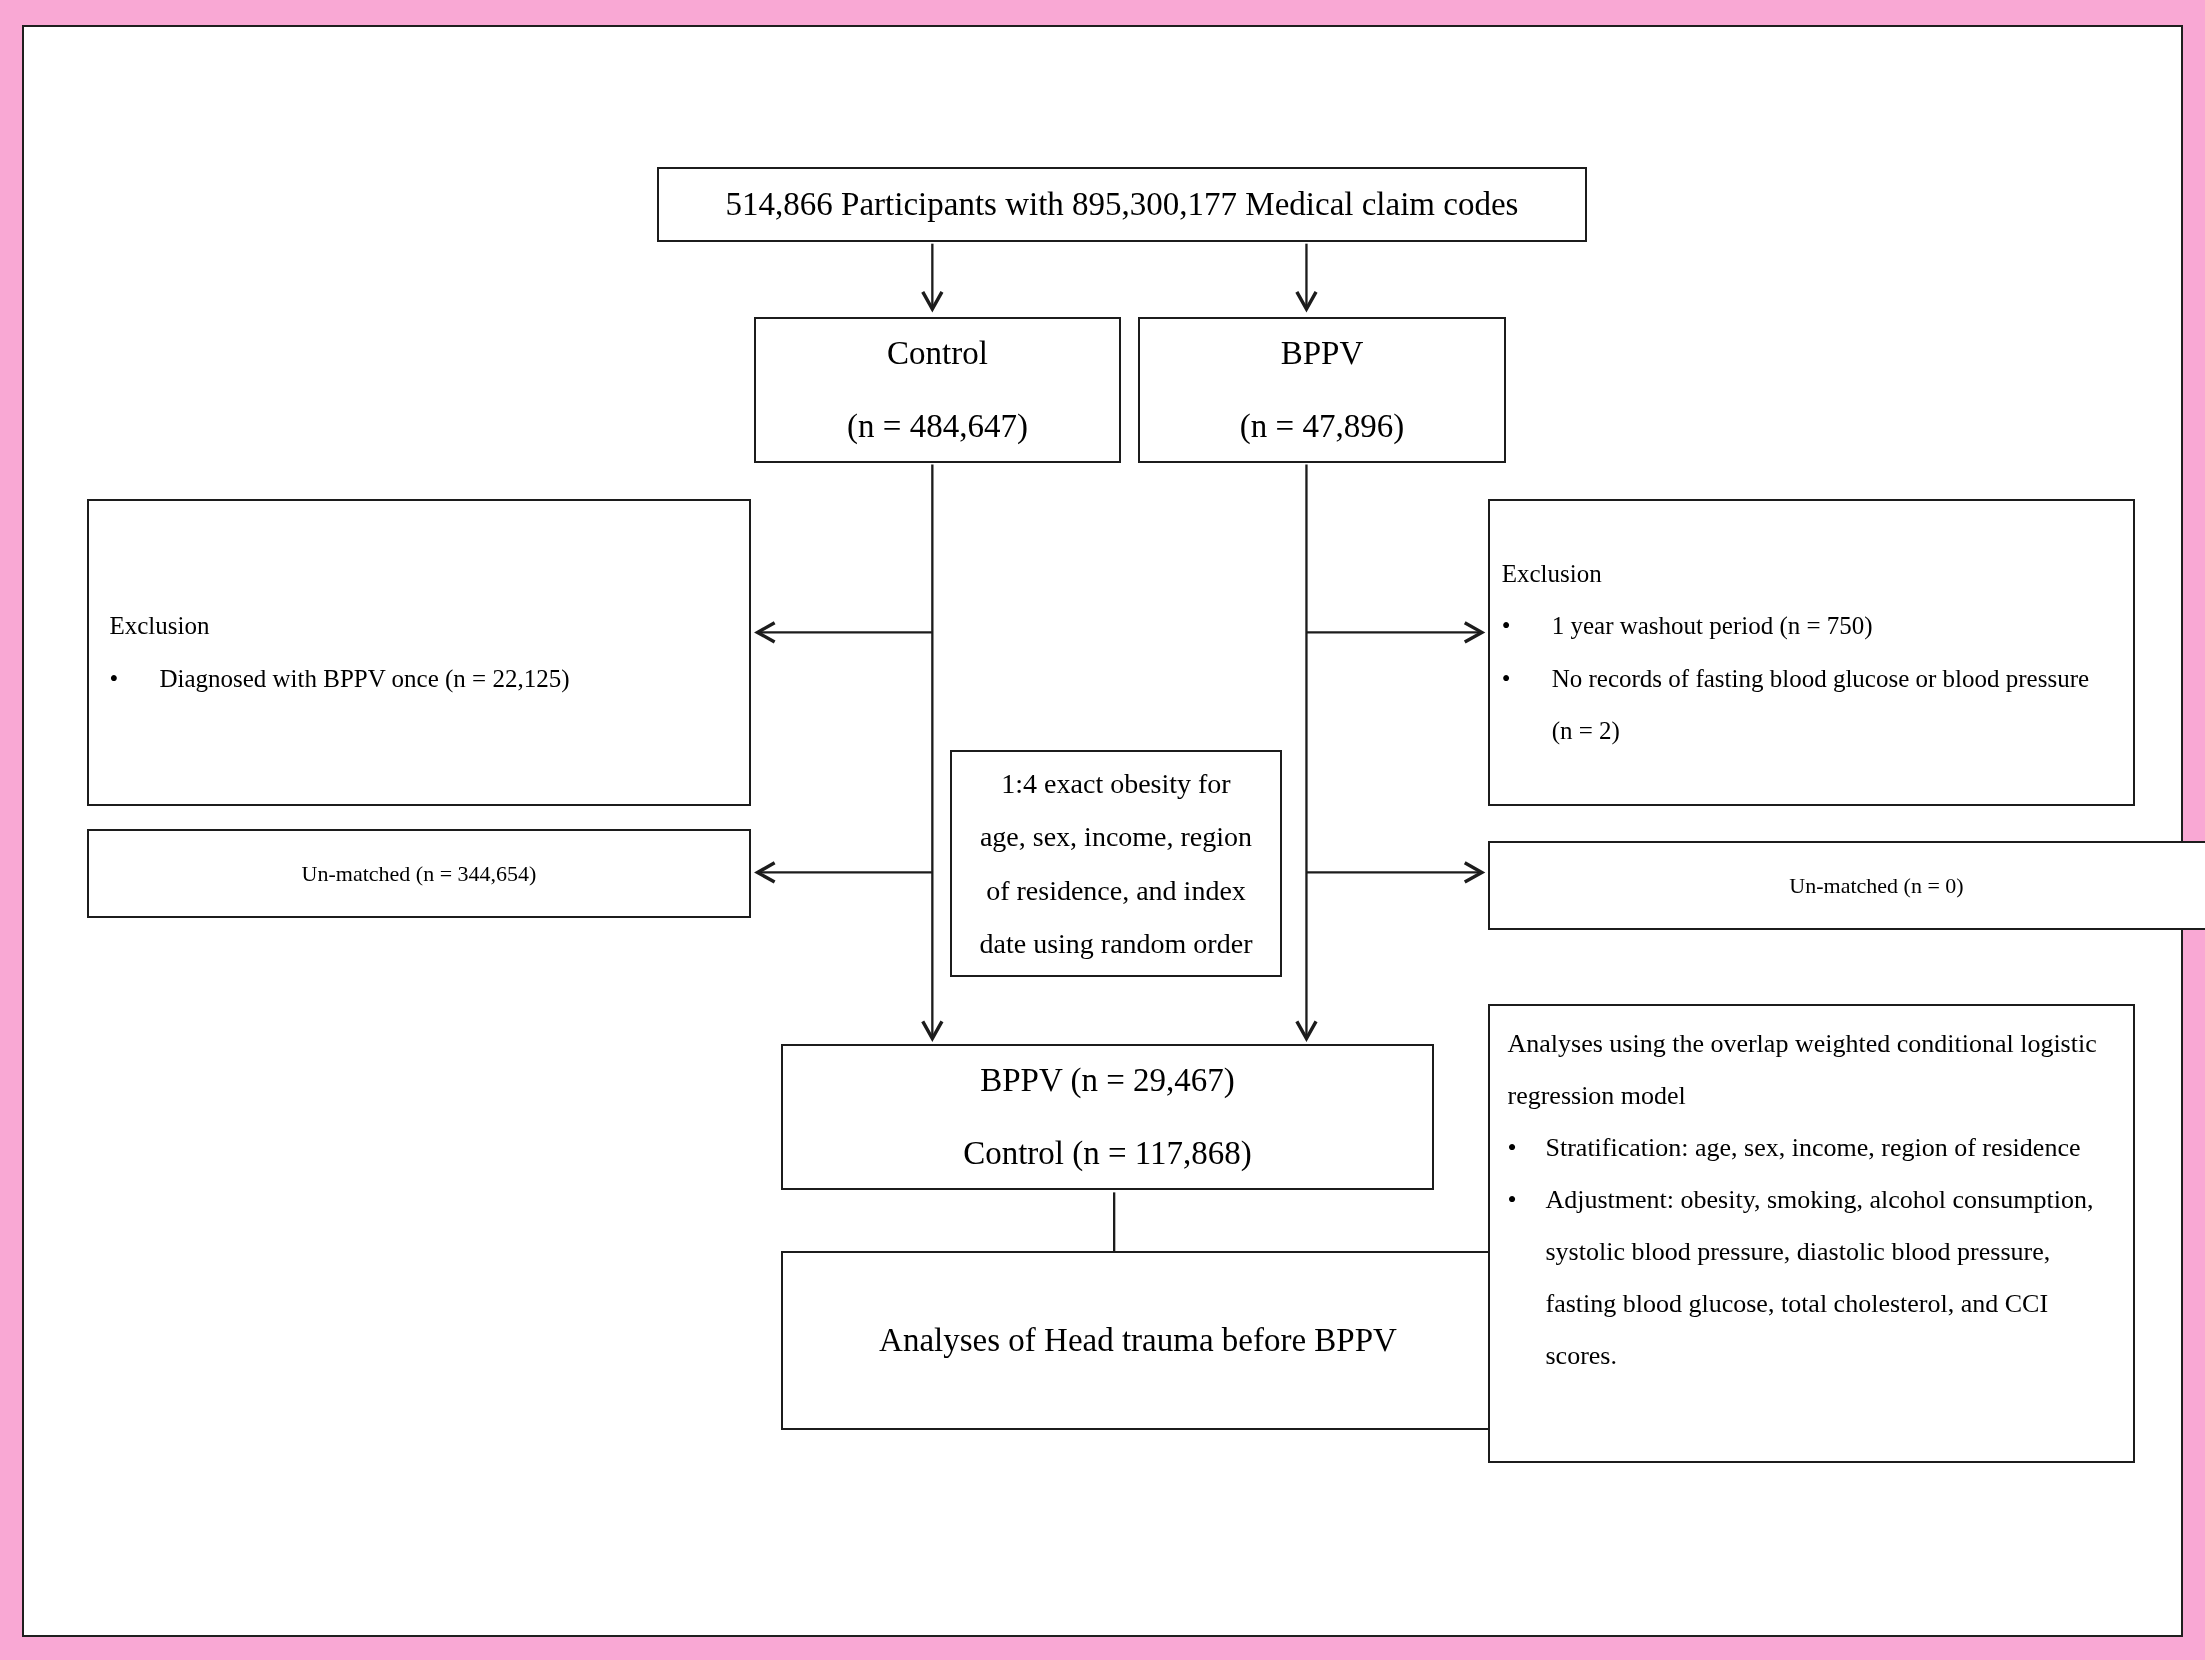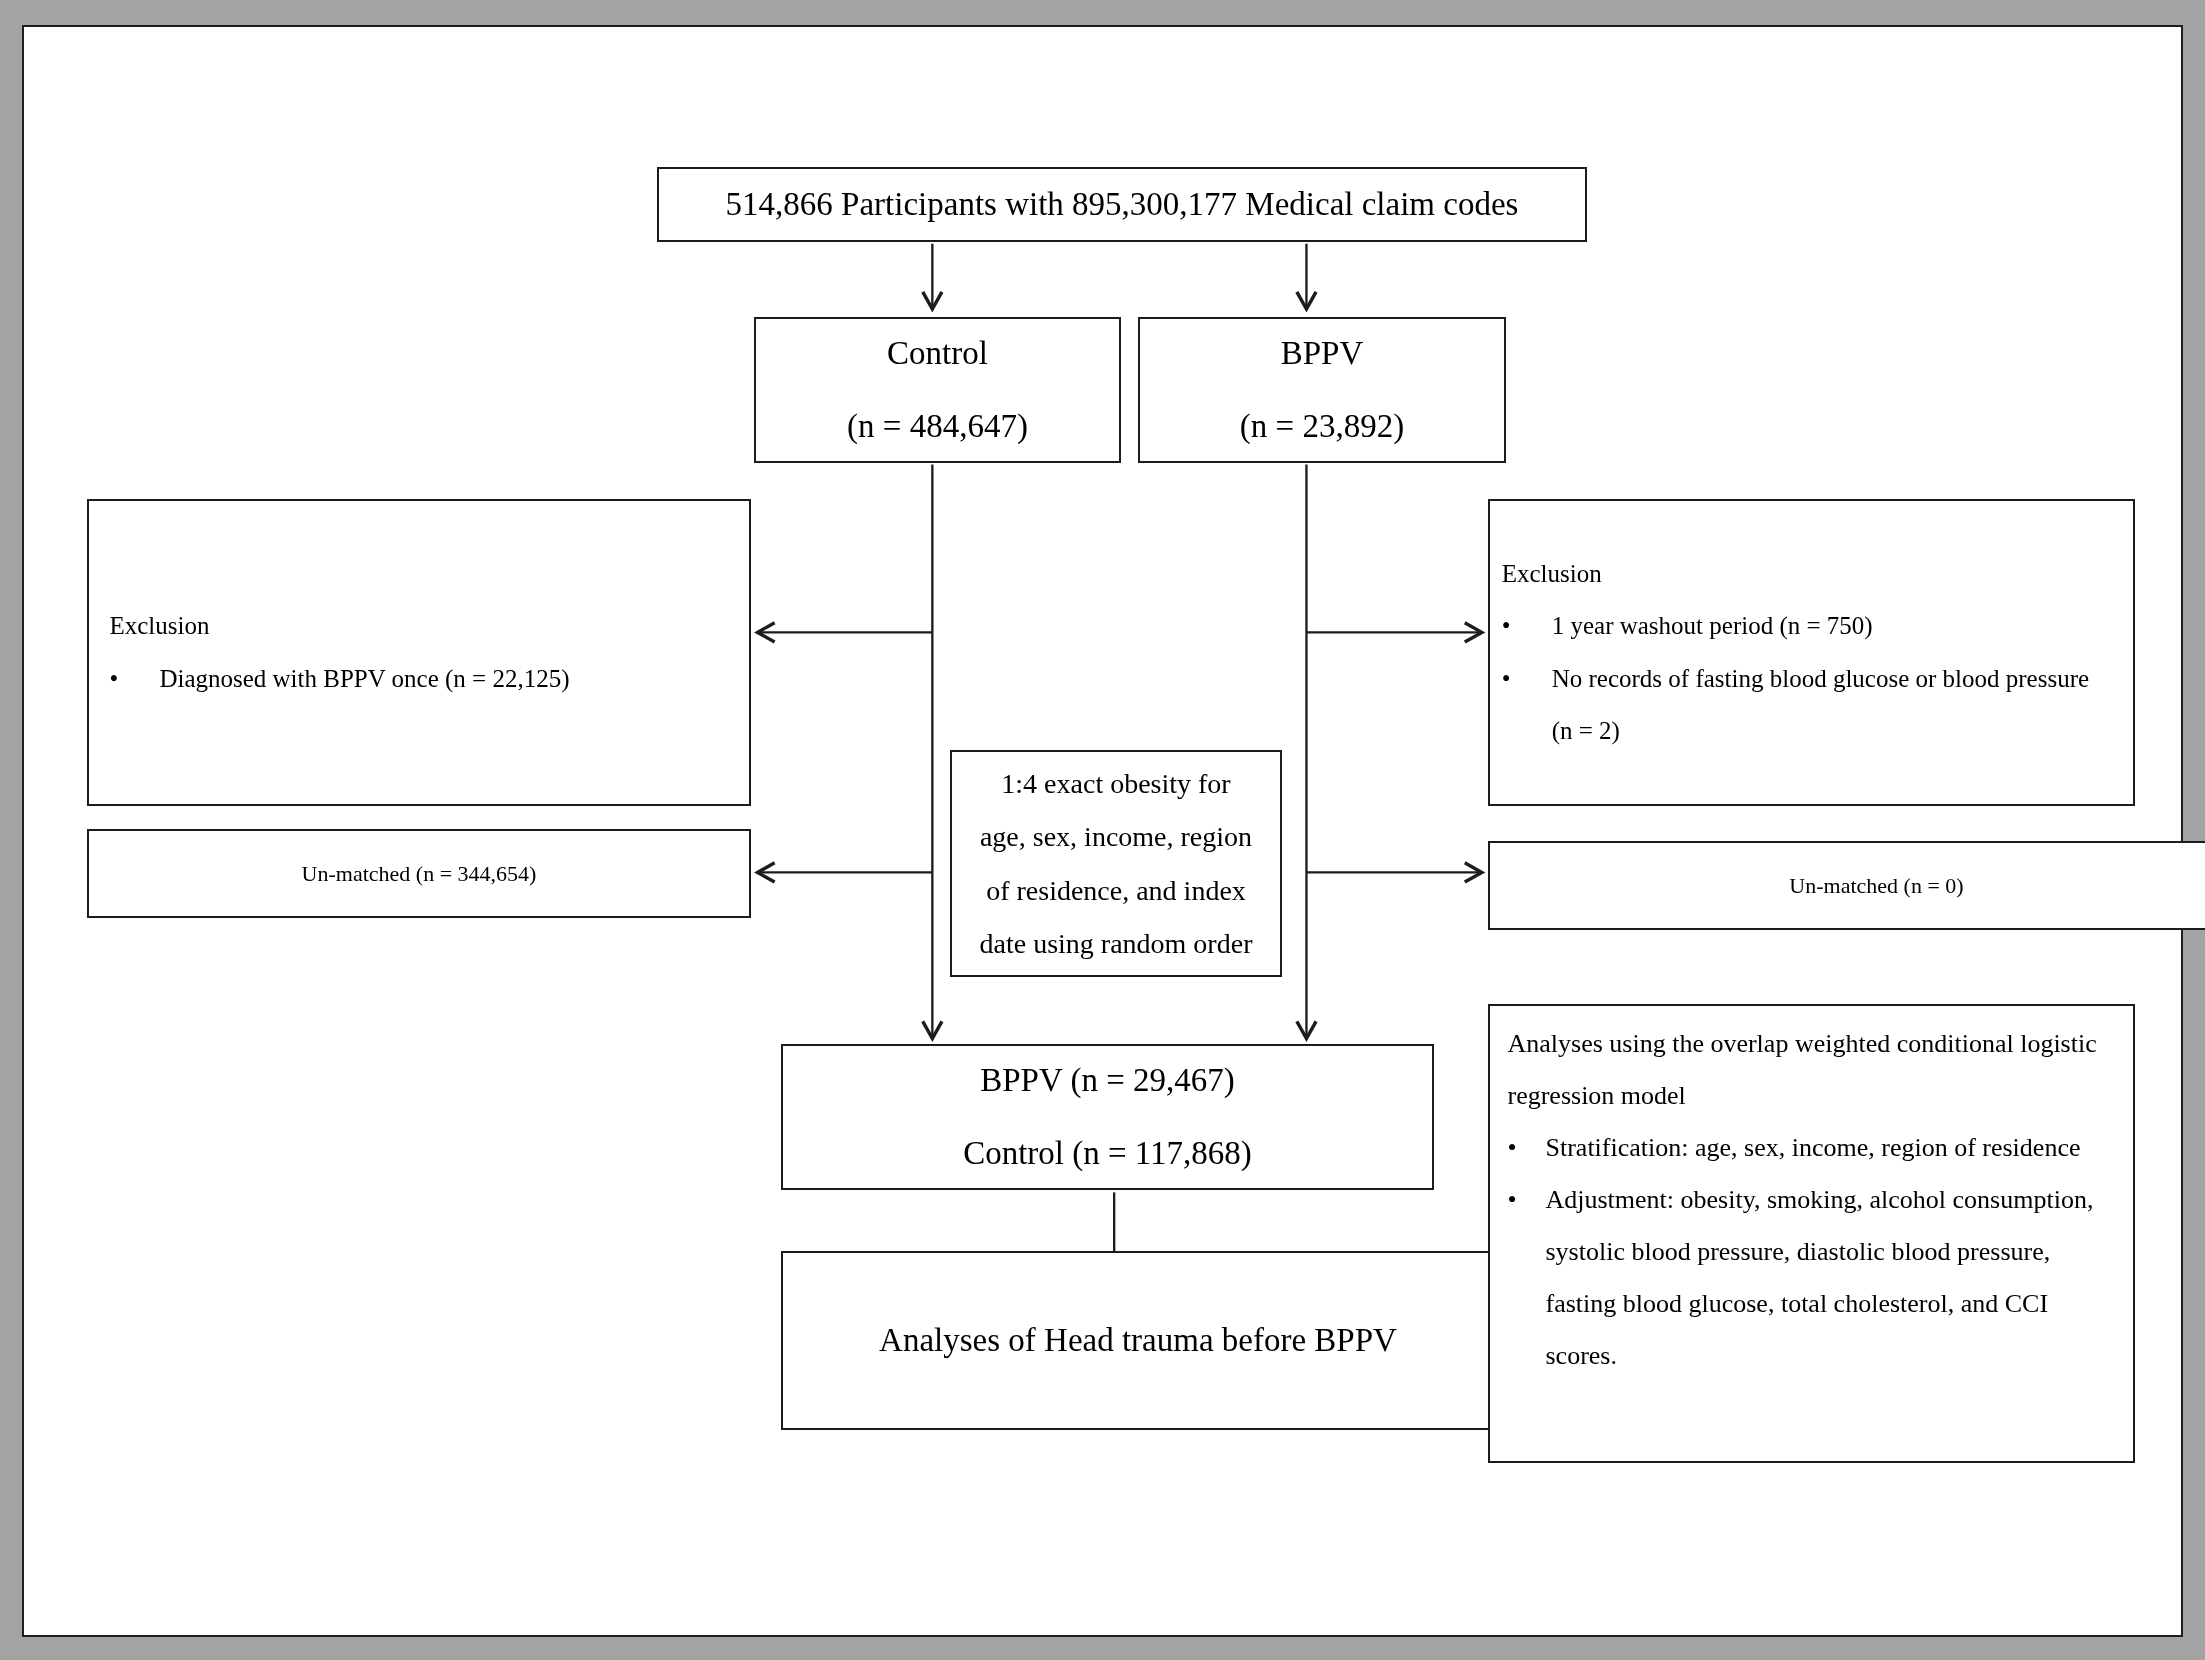--- a/index.html
+++ b/index.html
@@ -8,21 +8,21 @@
     background: #ffffff;
     width: 2205px;
     height: 1661px;
     font-family: "Liberation Serif", "DejaVu Serif", serif;
     color: #000000;
   }
   #canvas {
     position: relative;
     width: 2205px;
     height: 1661px;
-    background: #a3a3a3;
+    background: #f9a8d4;
     overflow: hidden;
   }
   #page-border {
     position: absolute;
     left: 22px; top: 24.5px;
     width: 2161px; height: 1612px;
     border: 2.9px solid #1f1f1f;
     box-sizing: border-box;
     background: #ffffff;
   }
@@ -86,21 +86,21 @@
     <span class="line">514,866 Participants with 895,300,177 Medical claim codes</span>
   </div>
 
   <div class="box center fs-big lh-wide" style="left:754px; top:317px; width:367px; height:146px;">
     <span class="line">Control</span>
     <span class="line">(n = 484,647)</span>
   </div>
 
   <div class="box center fs-big lh-wide" style="left:1138px; top:317px; width:368px; height:146px;">
     <span class="line">BPPV</span>
-    <span class="line">(n = 23,892)</span>
+    <span class="line">(n = 47,896)</span>
   </div>
 
   <div class="box fs-excl lh-excl" style="left:87px; top:499px; width:664px; height:307px; padding:0 23px 0 20.4px;">
     <span class="line">Exclusion</span>
     <div class="bullet-row">
       <span class="bullet-glyph">•</span>
       <span class="bullet-text">Diagnosed with BPPV once (n = 22,125)</span>
     </div>
   </div>
 

